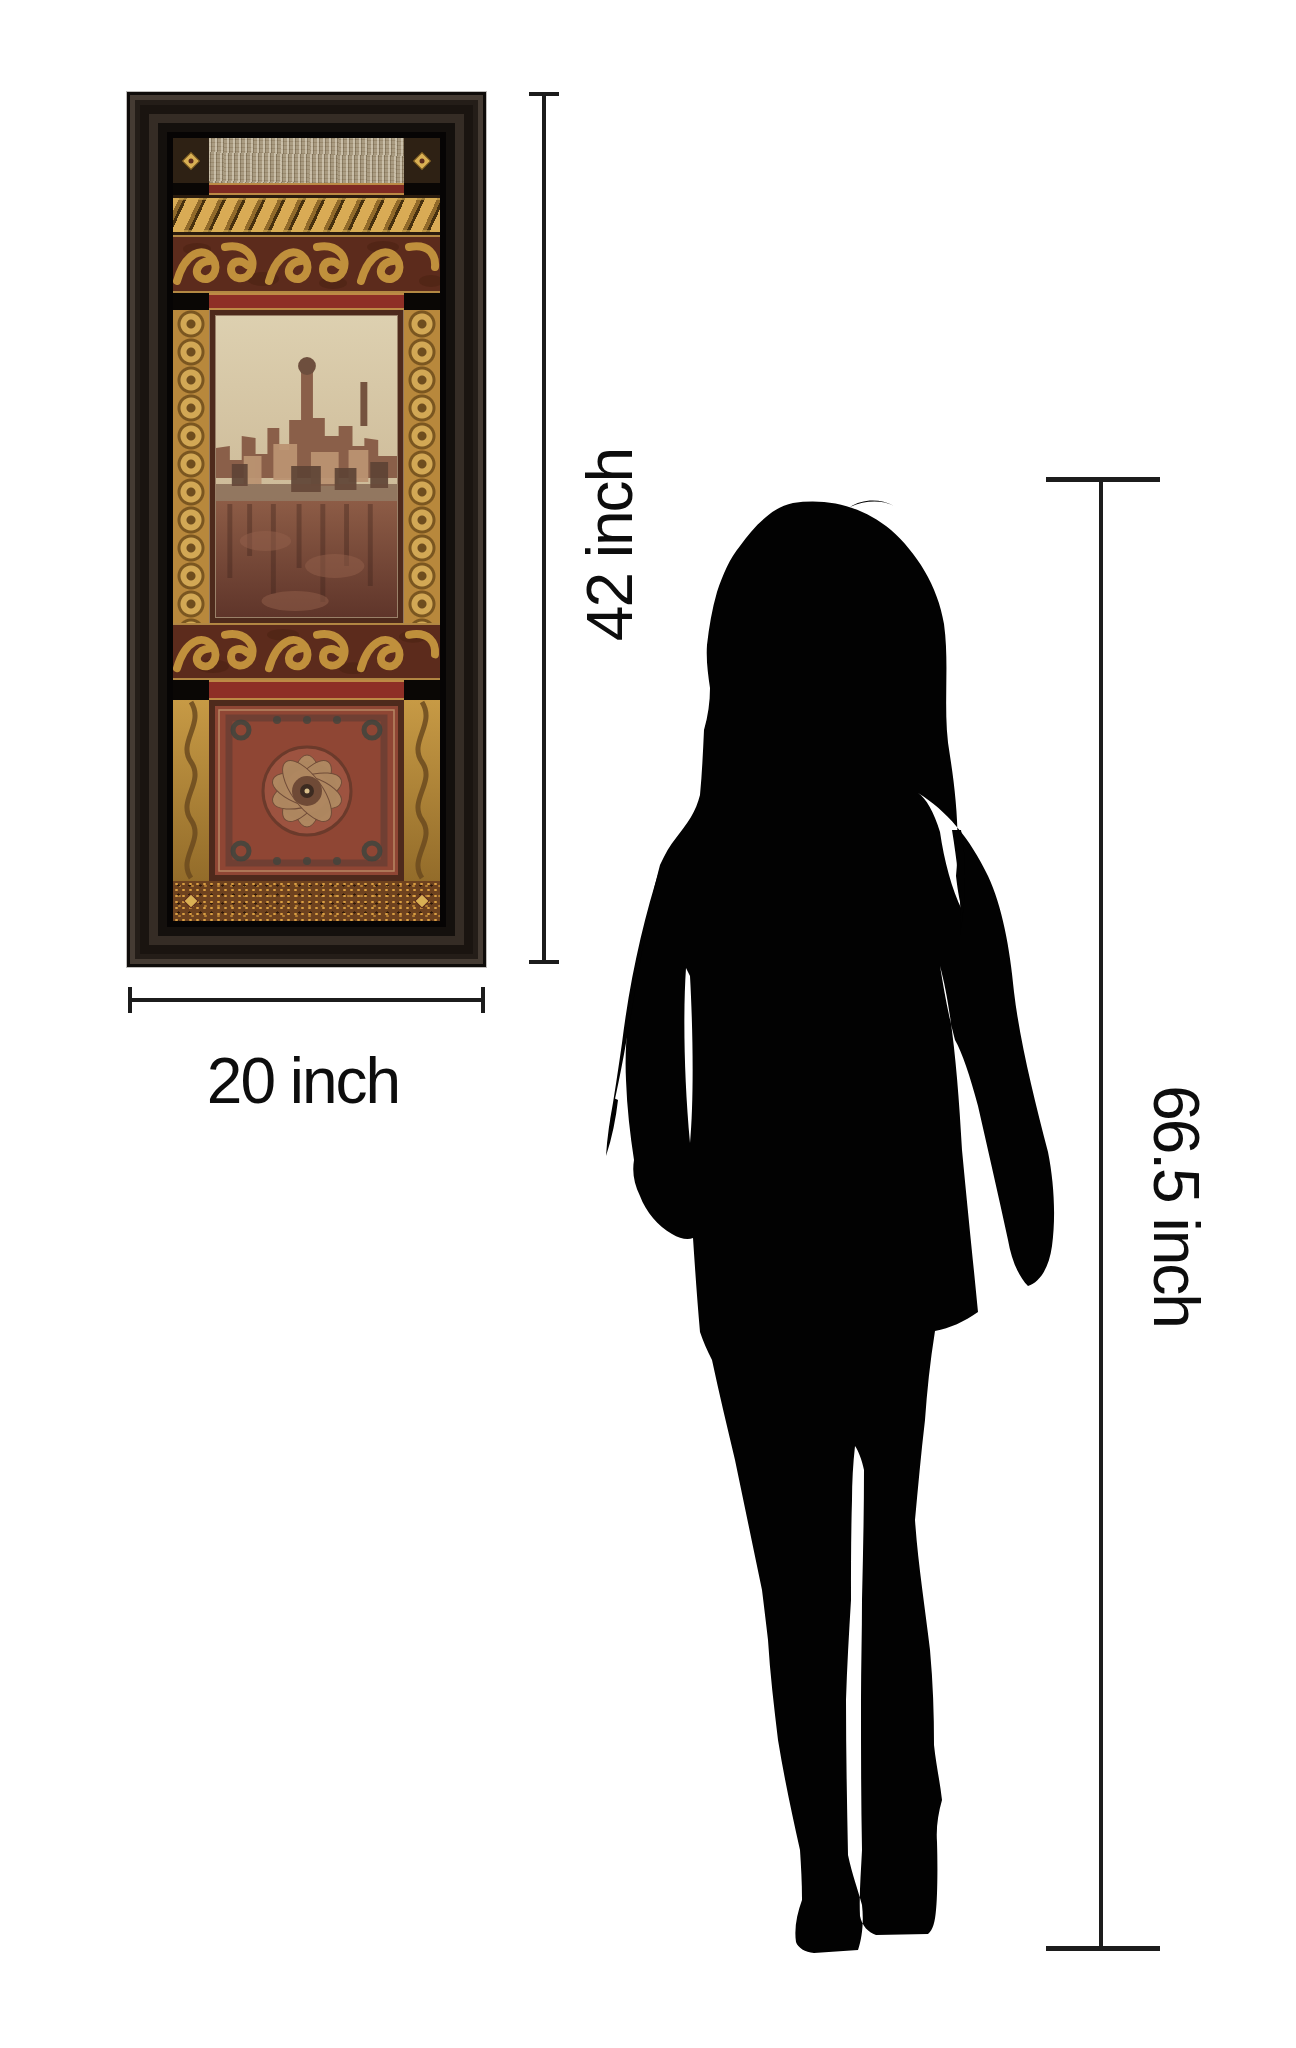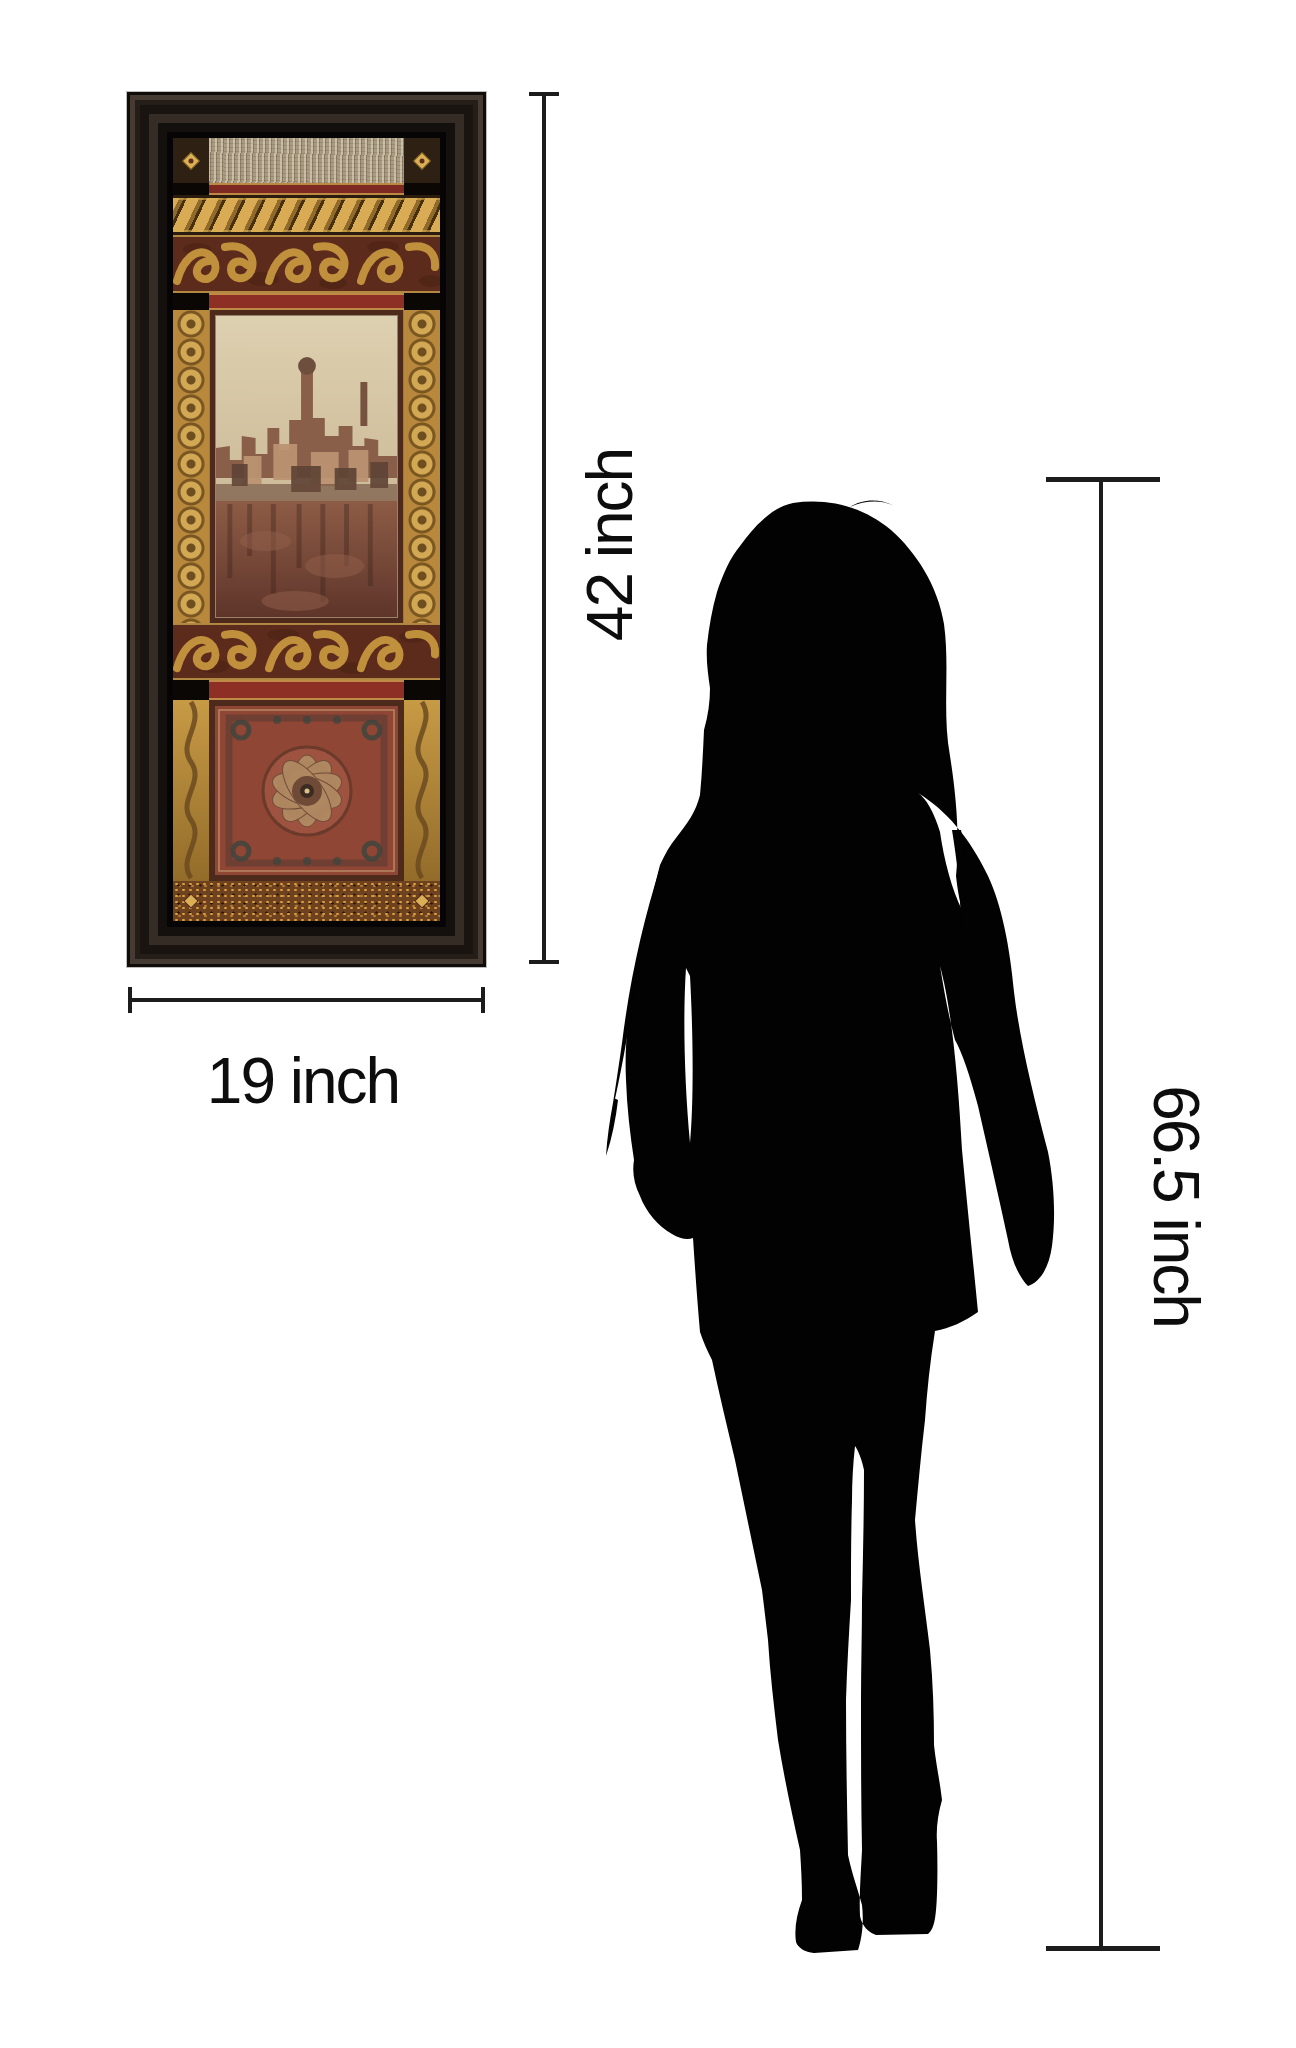--- a/index.html
+++ b/index.html
@@ -270,21 +270,21 @@
   </div>
 
   <div class="dline" style="left:542px;top:94px;width:4px;height:868px;"></div>
   <div class="dline" style="left:529px;top:92px;width:30px;height:4px;"></div>
   <div class="dline" style="left:529px;top:960px;width:30px;height:4px;"></div>
   <div class="dim-label" id="label-art-h">42 inch</div>
 
   <div class="dline" style="left:128px;top:998px;width:357px;height:4px;"></div>
   <div class="dline" style="left:128px;top:987px;width:4px;height:26px;"></div>
   <div class="dline" style="left:481px;top:987px;width:4px;height:26px;"></div>
-  <div class="dim-label" id="label-art-w">19 inch</div>
+  <div class="dim-label" id="label-art-w">20 inch</div>
 
   <svg id="woman" viewBox="0 0 470 1460">
     <path fill="#020202" fill-rule="evenodd" d="
       M 193 5
       C 228 0 262 8 291 32
       C 316 54 338 88 344 126
       C 350 170 342 214 350 258
       C 356 296 360 338 356 378
       C 358 396 360 404 362 412
       C 352 392 344 362 340 334

